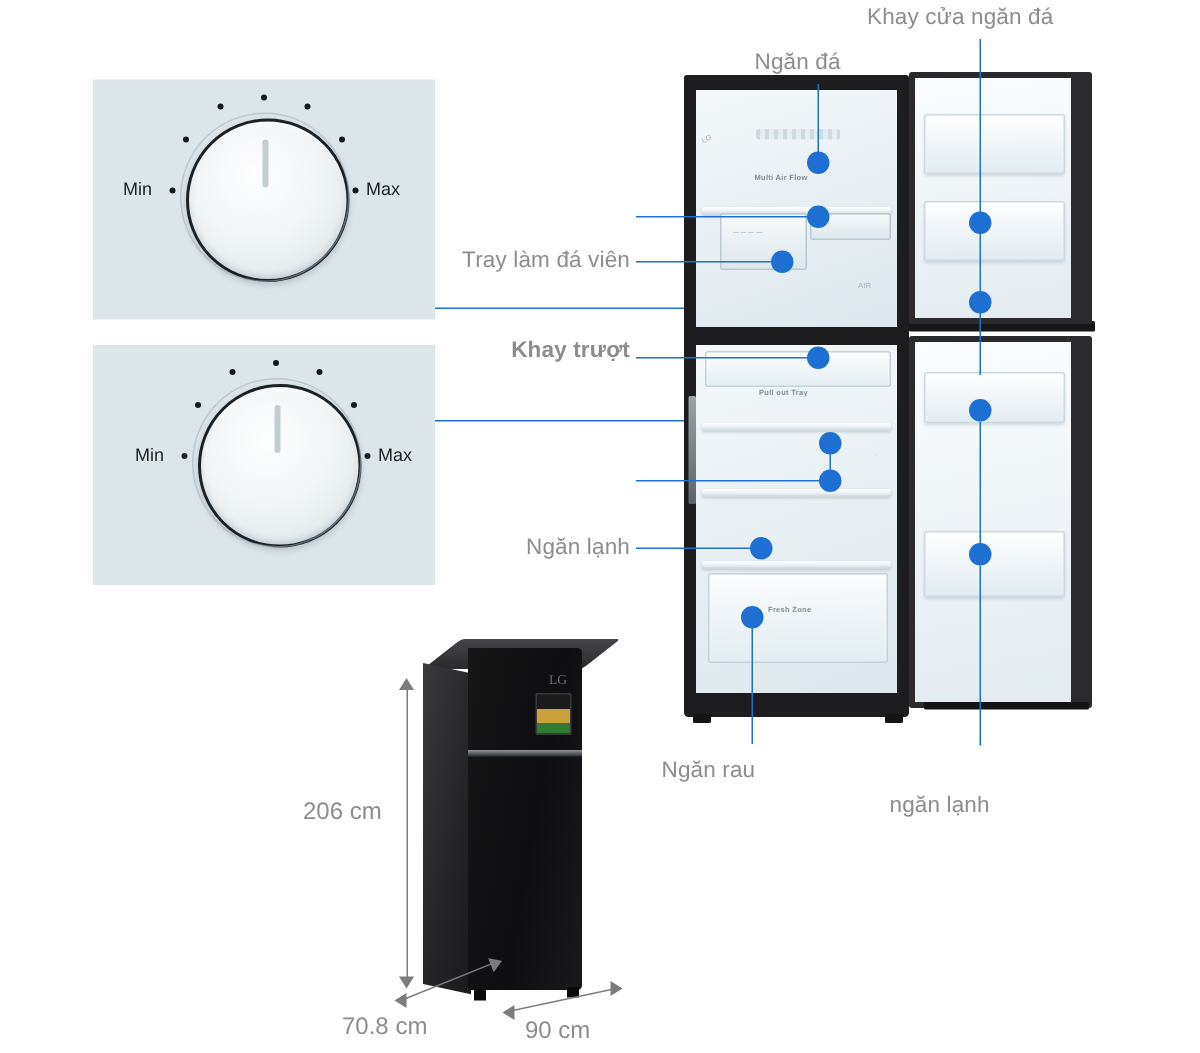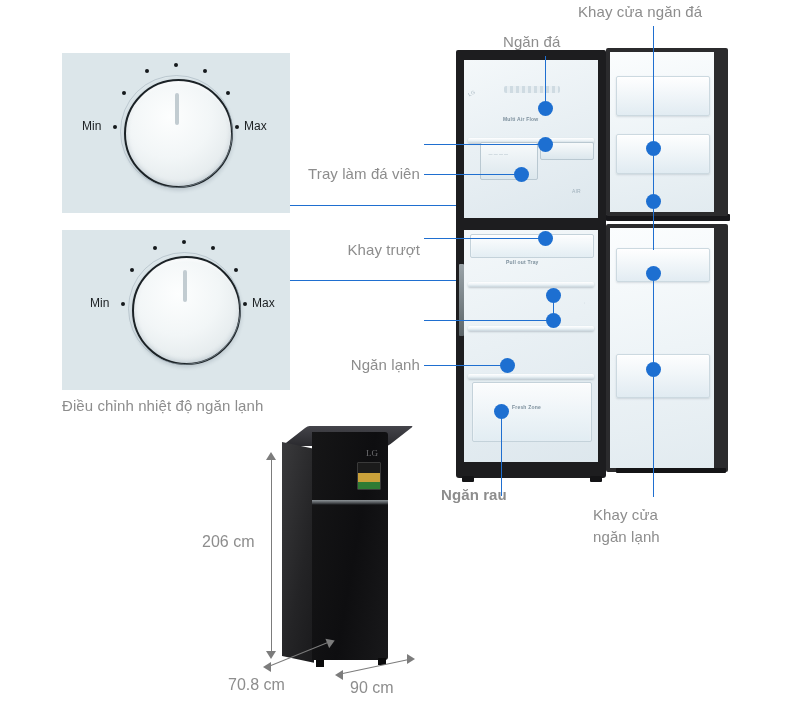--- a/index.html
+++ b/index.html
@@ -204,21 +204,20 @@
     <div class="tick" style="left:149px;top:16px;"></div>
     <div class="tick" style="left:68px;top:38px;"></div>
     <div class="tick" style="left:172px;top:38px;"></div>
     <div class="tick" style="left:59px;top:72px;"></div>
     <div class="tick" style="left:181px;top:72px;"></div>
 
     <div class="minmax" style="left:28px;top:66px;">Min</div>
     <div class="minmax" style="left:190px;top:66px;">Max</div>
   </div>
 
-  <div class="lbl" style="left:62px;top:396px;">Điều chỉnh nhiệt độ ngăn lạnh</div>
 
   <div class="hline" style="left:290px;top:205px;width:176px;"></div>
   <div class="hline" style="left:290px;top:280px;width:176px;"></div>
 
   <div class="fridge">
 
     <div class="fr-body"></div>
 
     <div class="fr-cavity fz-cavity"></div>
     <div class="vent" style="left:64px;top:48px;width:56px;"></div>
@@ -270,42 +269,41 @@
   <div class="vline" style="left:545px;top:56px;height:52px;"></div>
   <div class="dot" style="left:538px;top:101px;"></div>
 
   <div class="hline" style="left:424px;top:144px;width:122px;"></div>
   <div class="dot" style="left:538px;top:137px;"></div>
 
   <div class="lbl right" style="left:268px;top:164px;width:152px;">Tray làm đá viên</div>
   <div class="hline" style="left:424px;top:174px;width:98px;"></div>
   <div class="dot" style="left:514px;top:167px;"></div>
 
-  <div class="lbl right" style="left:300px;top:240px;width:120px;">Khay trượt</div>
+  <div class="lbl right" style="left:300px;top:224px;width:120px;font-weight:bold;">Khay trượt</div>
   <div class="hline" style="left:424px;top:238px;width:122px;"></div>
   <div class="dot" style="left:538px;top:231px;"></div>
 
   <div class="hline" style="left:424px;top:320px;width:130px;"></div>
   <div class="vline" style="left:553px;top:296px;height:26px;"></div>
   <div class="dot" style="left:546px;top:288px;"></div>
   <div class="dot" style="left:546px;top:313px;"></div>
 
   <div class="lbl right" style="left:300px;top:355px;width:120px;">Ngăn lạnh</div>
   <div class="hline" style="left:424px;top:365px;width:84px;"></div>
   <div class="dot" style="left:500px;top:358px;"></div>
 
   <div class="dot" style="left:494px;top:404px;"></div>
   <div class="vline" style="left:501px;top:418px;height:78px;"></div>
-  <div class="lbl center" style="left:441px;top:485px;width:120px;font-weight:bold;">Ngăn rau</div>
+  <div class="lbl center" style="left:441px;top:504px;width:120px;">Ngăn rau</div>
 
   <div class="dot" style="left:646px;top:266px;"></div>
   <div class="vline" style="left:653px;top:281px;height:88px;"></div>
   <div class="dot" style="left:646px;top:362px;"></div>
   <div class="vline" style="left:653px;top:377px;height:120px;"></div>
-  <div class="lbl center" style="left:593px;top:505px;width:120px;">Khay cửa</div>
   <div class="lbl center" style="left:593px;top:527px;width:120px;">ngăn lạnh</div>
 
   <div class="mini">
     <div class="mini-top"></div>
     <div class="mini-side"></div>
     <div class="mini-front">
       <div class="mini-logo">LG</div>
       <div class="energy"></div>
     </div>
     <div class="mini-split"></div>

